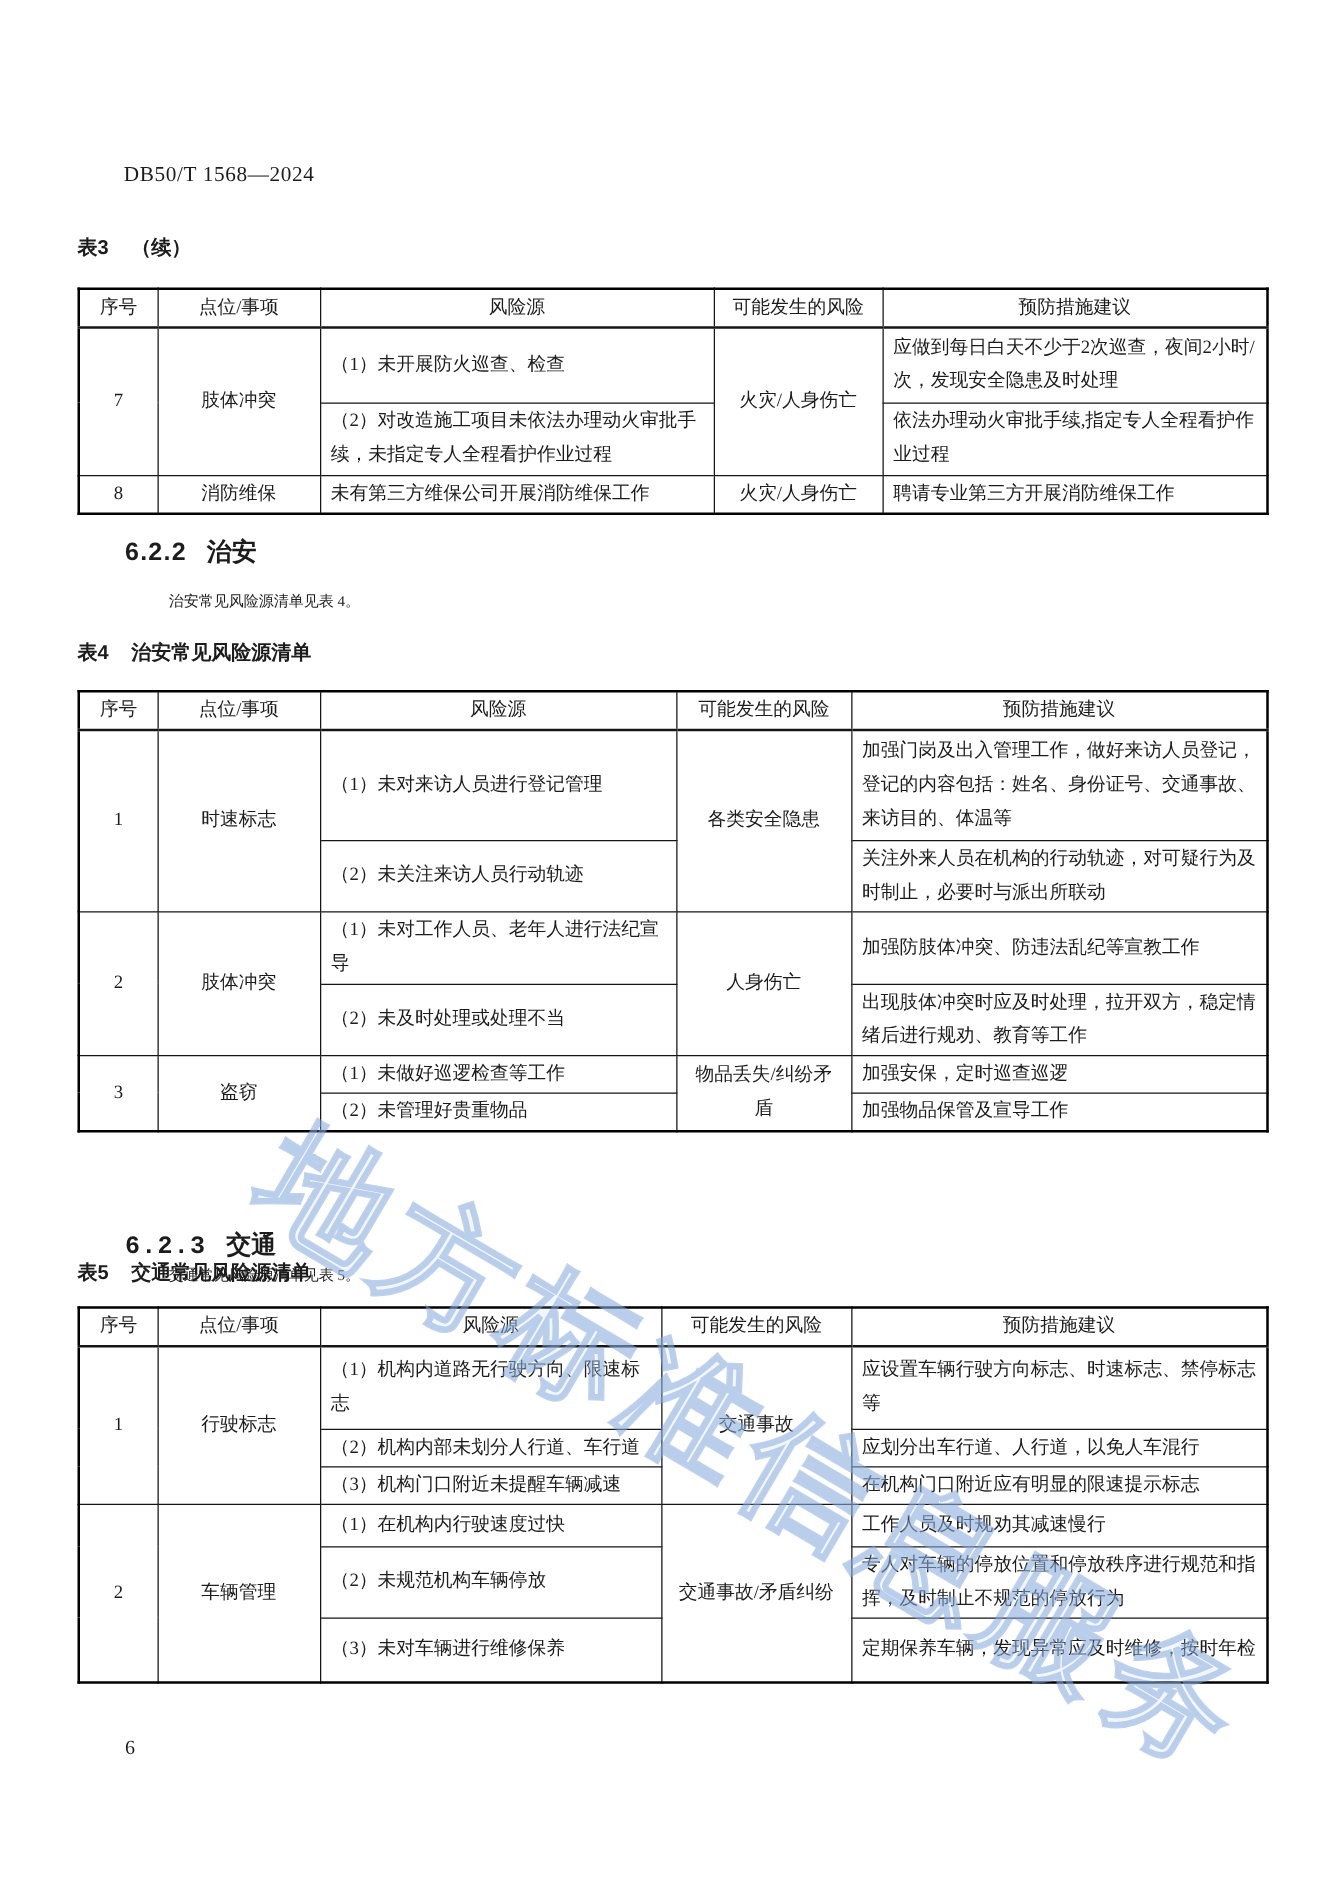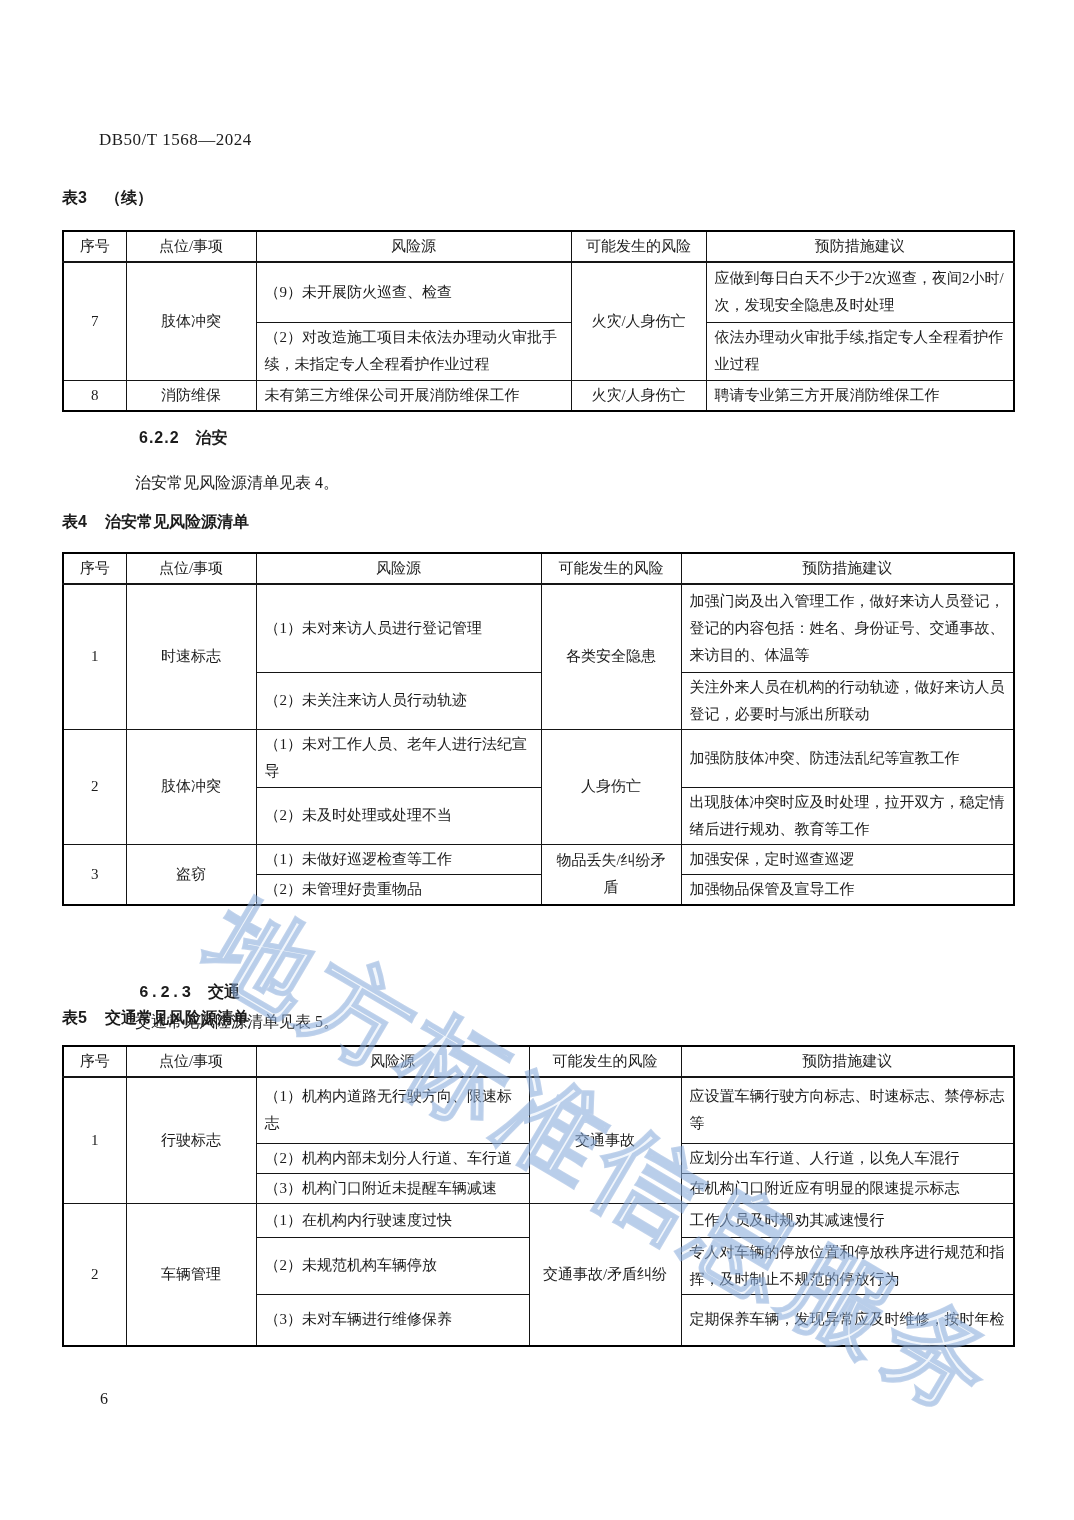--- a/index.html
+++ b/index.html
@@ -6,23 +6,23 @@
   body{
     width:1074px;height:1520px;position:relative;background:#ffffff;
     font-family:"Liberation Serif","DejaVu Serif",serif;color:#1c1c1c;
     overflow:hidden;
   }
   .doc-number{position:absolute;left:99px;top:130px;font-size:17px;letter-spacing:.5px;}
   .caption{position:absolute;left:62px;width:951px;
     font-family:"Liberation Sans","DejaVu Sans",sans-serif;font-weight:bold;font-size:16px;}
   .caption .gap{display:inline-block;width:18px;}
   .section-heading{position:absolute;left:100px;
-    font-family:"Liberation Sans","DejaVu Sans",sans-serif;font-weight:bold;font-size:16px;margin-left:39px;}
+    font-family:"Liberation Sans","DejaVu Sans",sans-serif;font-weight:bold;font-size:20px;}
   .section-heading .num{margin-right:16px;letter-spacing:1px;}
-  .para{position:absolute;left:135px;font-size:16px;}
+  .para{position:absolute;left:135px;font-size:12px;}
   table.risk{position:absolute;left:62px;width:951px;border-collapse:collapse;
     table-layout:fixed;font-size:15px;}
   table.risk{border:2px solid #000;}
   table.risk td,table.risk th{border:1px solid #151515;padding:1px 8px;
     line-height:1.8;vertical-align:middle;font-weight:normal;overflow:hidden;}
   table.risk thead th{text-align:center;border-bottom-width:2px;}
   td.center{text-align:center;}
   td.left{text-align:left;}
   .page-number{position:absolute;left:100px;top:1390px;font-size:16px;}
   .watermark{
@@ -59,21 +59,21 @@
       <th>点位/事项</th>
       <th>风险源</th>
       <th>可能发生的风险</th>
       <th>预防措施建议</th>
     </tr>
   </thead>
   <tbody>
     <tr style="height:60px">
       <td class="center" rowspan="2">7</td>
       <td class="center" rowspan="2">肢体冲突</td>
-      <td class="left">（9）未开展防火巡查、检查</td>
+      <td class="left">（1）未开展防火巡查、检查</td>
       <td class="center" rowspan="2">火灾/人身伤亡</td>
       <td class="left">应做到每日白天不少于2次巡查，夜间2小时/次，发现安全隐患及时处理</td>
     </tr>
     <tr style="height:58px">
       <td class="left">（2）对改造施工项目未依法办理动火审批手续，未指定专人全程看护作业过程</td>
       <td class="left">依法办理动火审批手续,指定专人全程看护作业过程</td>
     </tr>
     <tr style="height:26px">
       <td class="center">8</td>
       <td class="center">消防维保</td>
@@ -113,21 +113,21 @@
   <tbody>
     <tr style="height:88px">
       <td class="center" rowspan="2">1</td>
       <td class="center" rowspan="2">时速标志</td>
       <td class="left">（1）未对来访人员进行登记管理</td>
       <td class="center" rowspan="2">各类安全隐患</td>
       <td class="left">加强门岗及出入管理工作，做好来访人员登记，登记的内容包括：姓名、身份证号、交通事故、来访目的、体温等</td>
     </tr>
     <tr style="height:56px">
       <td class="left">（2）未关注来访人员行动轨迹</td>
-      <td class="left">关注外来人员在机构的行动轨迹，做好来访人员登记，必要时与派出所联动</td>
+      <td class="left">关注外来人员在机构的行动轨迹，对可疑行为及时制止，必要时与派出所联动</td>
     </tr>
     <tr style="height:58px">
       <td class="center" rowspan="2">2</td>
       <td class="center" rowspan="2">肢体冲突</td>
       <td class="left">（1）未对工作人员、老年人进行法纪宣导</td>
       <td class="center" rowspan="2">人身伤亡</td>
       <td class="left">加强防肢体冲突、防违法乱纪等宣教工作</td>
     </tr>
     <tr style="height:56px">
       <td class="left">（2）未及时处理或处理不当</td>

